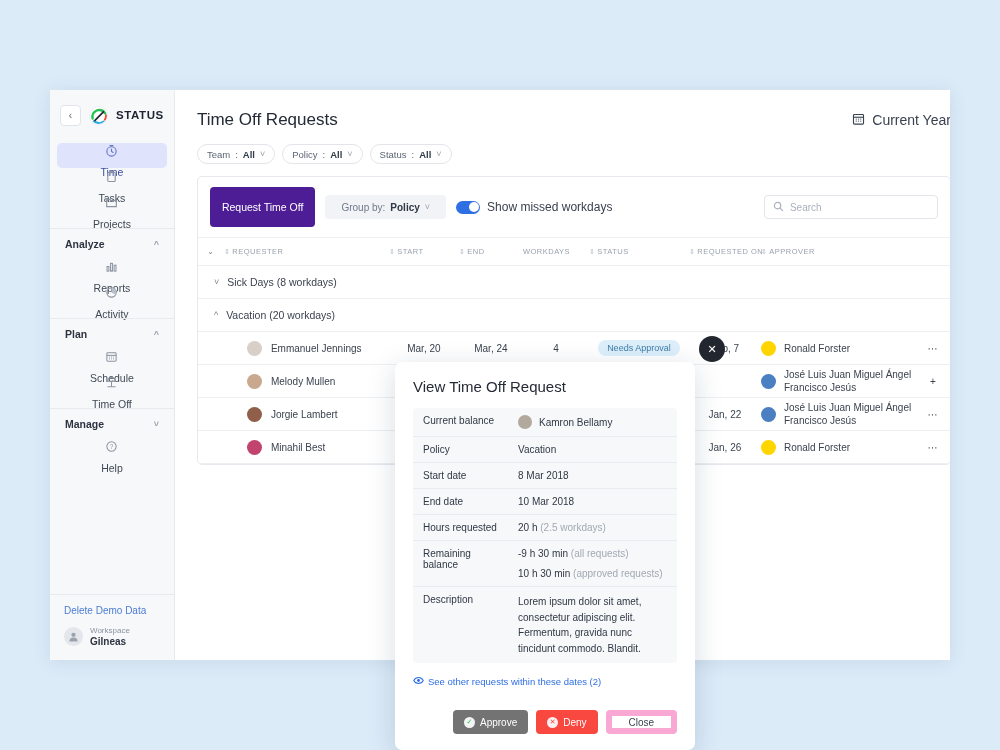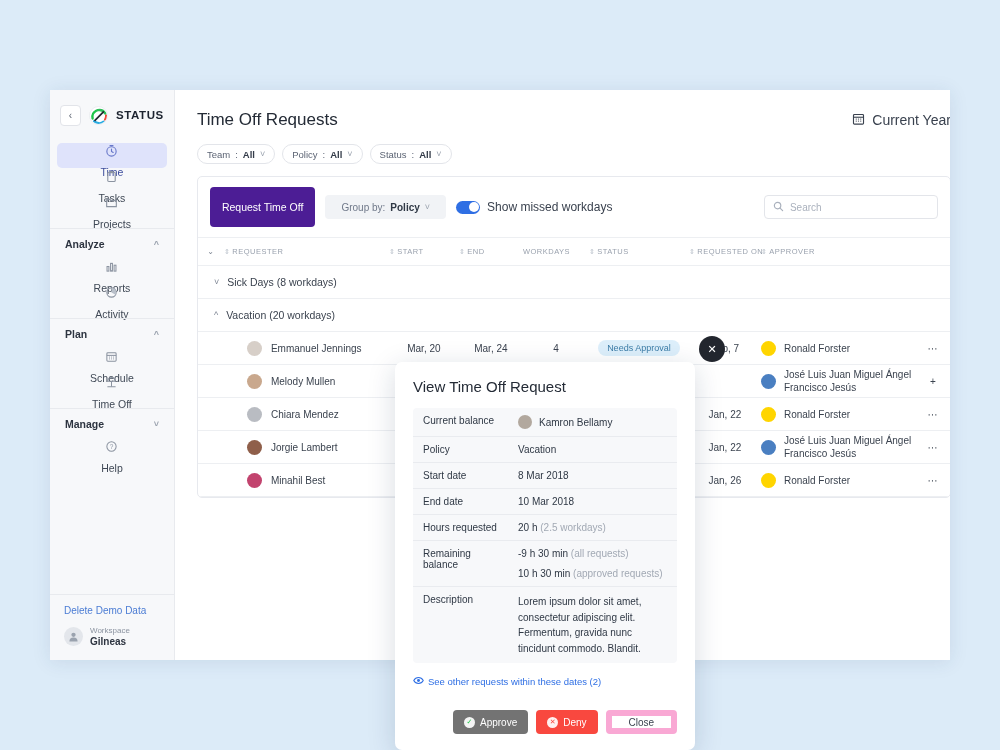--- a/index.html
+++ b/index.html
@@ -556,41 +556,20 @@
             <td class="center"></td>
             <td>
                 <div class="appr-cell">
                   <span class="avatar" style="background:#4a7fc1"></span>
                   <span class="appr-name">José Luis Juan Miguel Ángel Francisco Jesús</span>
                 </div>
               </td>
             <td class="plus">+</td>
           </tr>
 
-          <tr>
-            <td></td>
-            <td>
-                <div class="req-cell">
-                  <span class="avatar" style="background:#b9bcc2"></span>
-                  <span>Chiara Mendez</span>
-                </div>
-              </td>
-            <td class="center"></td>
-            <td class="center"></td>
-            <td class="center"></td>
-            <td class="center"></td>
-            <td class="center">Jan, 22</td>
-            <td>
-                <div class="appr-cell">
-                  <span class="avatar" style="background:#ffd500"></span>
-                  <span class="appr-name">Ronald Forster</span>
-                </div>
-              </td>
-            <td class="dots">⋯</td>
-          </tr>
 
           <tr>
             <td></td>
             <td>
                 <div class="req-cell">
                   <span class="avatar" style="background:#8f5f4a"></span>
                   <span>Jorgie Lambert</span>
                 </div>
               </td>
             <td class="center"></td>

